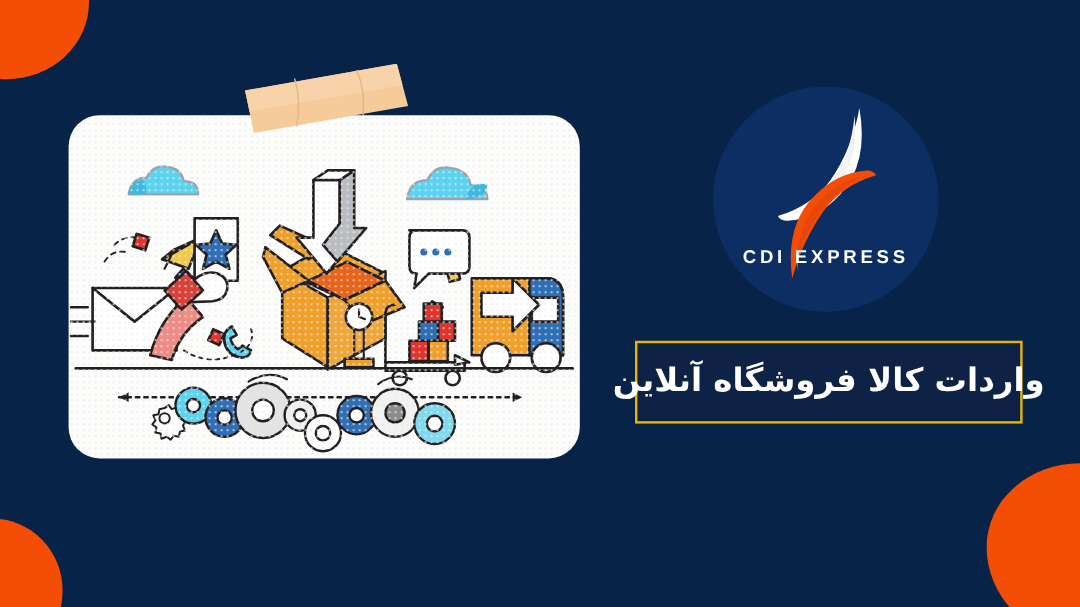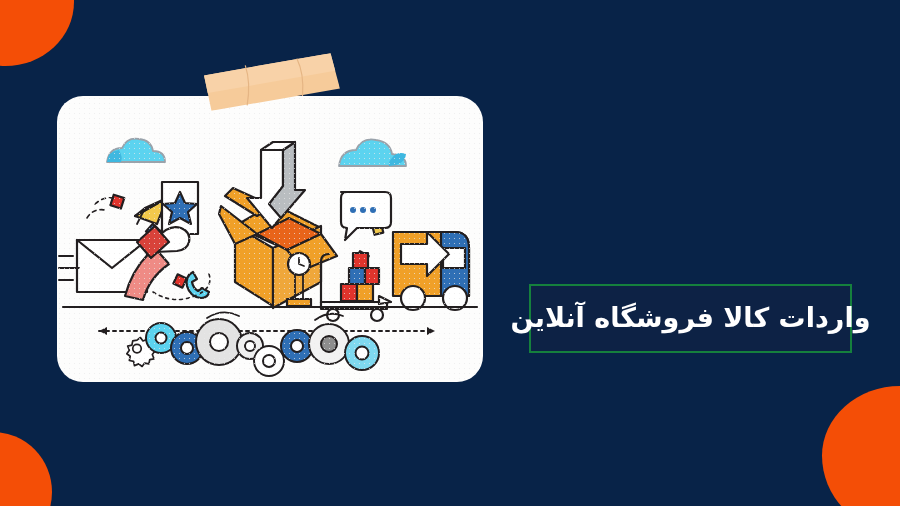--- a/index.html
+++ b/index.html
@@ -56,21 +56,21 @@
     position:absolute;left:0;right:0;top:134px;
     text-align:center;color:#ffffff;
     font-size:15.5px;font-weight:700;letter-spacing:3.1px;
     font-family:"Liberation Sans",sans-serif;
   }
 
   
   #headline-box{
     position:absolute;left:529px;top:284px;width:323px;height:69px;
     background:#0d2245;
-    border:2px solid #15803d;
+    border:2px solid #eab308;
     box-sizing:border-box;
     display:flex;align-items:center;justify-content:center;
   }
   #headline-text{
     color:#ffffff;
     font-size:27px;font-weight:700;
     font-family:"DejaVu Sans",sans-serif;
     direction:rtl;white-space:nowrap;
     line-height:1;
     margin-top:-2px;
@@ -240,18 +240,28 @@
 
   <div id="tape">
     <svg viewBox="0 0 136 46" width="136" height="46">
       <path d="M2 10 L130 0 L136 36 L6 46 Z" fill="#f6cb9a"></path>
       <path d="M2 10 L130 0 L133 18 L4 28 Z" fill="#f8d2a8"></path>
       <path d="M44 4 q4 18 -2 40" stroke="#e5b584" stroke-width="1.2" fill="none"></path>
       <path d="M96 2 q6 16 2 38" stroke="#e5b584" stroke-width="1.2" fill="none"></path>
     </svg>
   </div>
 
+  <div id="logo-wrap">
+    <div id="logo-circle"></div>
+    <svg id="logo-mark" viewBox="0 0 136 150">
+      <path d="M96 4 q8 46 -16 72 q-18 20 -44 22 q-6 0 -8 -4 q28 -8 44 -30 q18 -26 24 -60 z" fill="#ffffff"></path>
+      <path d="M92 10 q4 40 -18 62 q-16 18 -38 22 q24 -10 38 -30 q15 -22 18 -54 z" fill="#f2f2f2"></path>
+      <path d="M40 146 q-6 -44 18 -68 q18 -20 44 -22 q6 0 8 4 q-28 8 -44 30 q-18 26 -26 56 z" fill="#f44e06"></path>
+      <path d="M44 140 q-2 -38 20 -60 q16 -16 38 -20 q-24 10 -38 30 q-17 22 -20 50 z" fill="#e8460a"></path>
+    </svg>
+    <div id="logo-text">CDI EXPRESS</div>
+  </div>
 
   <div id="headline-box">
     <span id="headline-text">واردات کالا فروشگاه آنلاین</span>
   </div>
 
 </div>
 
 </body></html>

